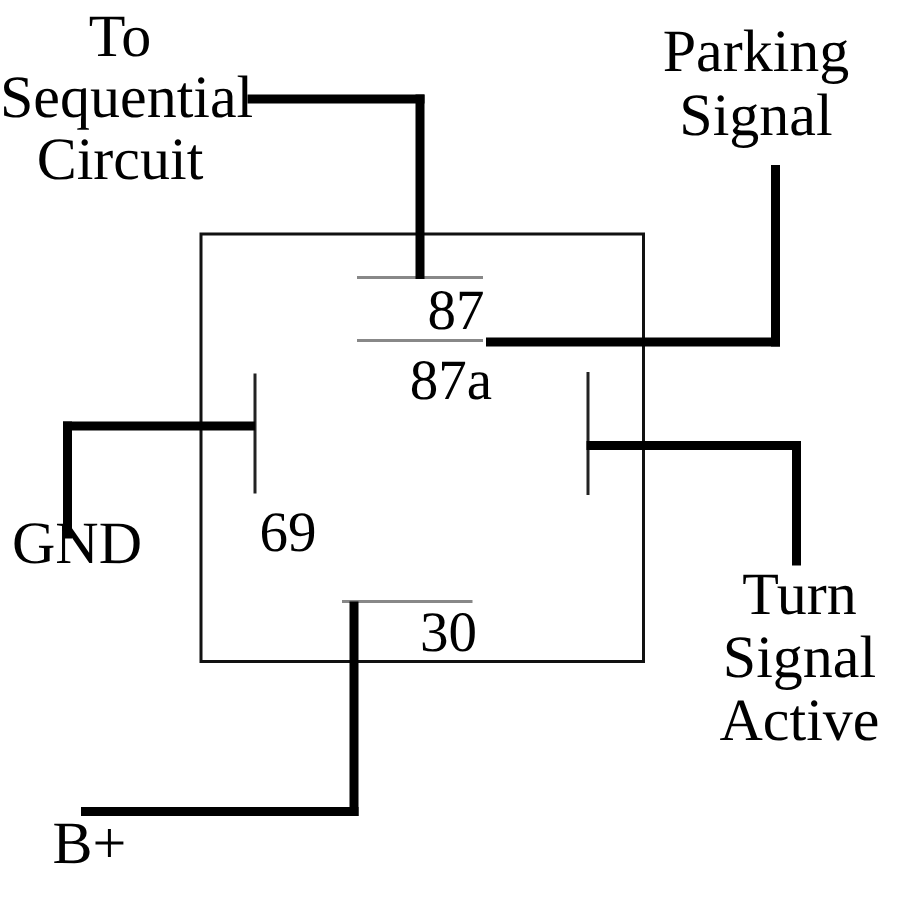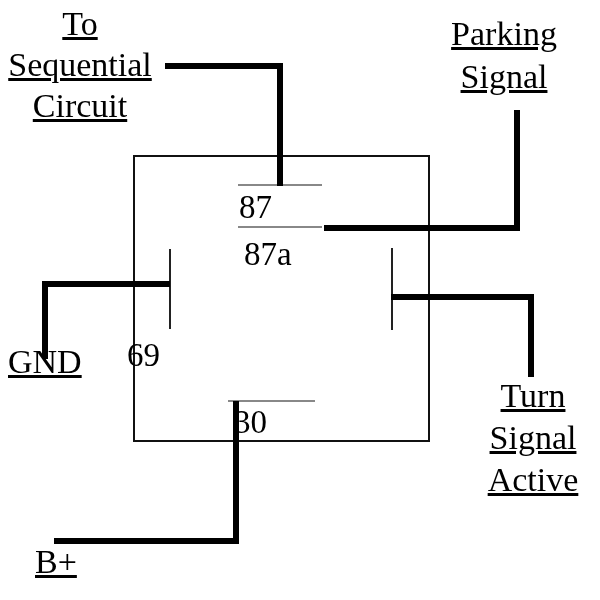--- a/index.html
+++ b/index.html
@@ -6,42 +6,41 @@
   #canvas{
     position:relative;
     width:600px;height:600px;
     background:#ffffff;
     font-family:"Liberation Serif","DejaVu Serif",serif;
     color:#000000;
     overflow:hidden;
   }
   .lbl{
     position:absolute;
-    font-size:34px;
+    font-size:40px;
     line-height:41px;
     color:#000000;
     white-space:nowrap;
-    text-decoration:underline;
   }
   .lbl .line{display:block;}
   .center{text-align:center;}
   .relay-box{
     position:absolute;
     left:133px;top:155px;width:297px;height:287px;
     border:2px solid #111111;
     box-sizing:border-box;
     background:transparent;
   }
   .pin-line-h{position:absolute;height:2px;background:#888888;}
   .pin-line-v{position:absolute;width:2px;background:#222222;}
   .wire{position:absolute;background:#000000;}
   .pin-label{
     position:absolute;
-    font-size:33px;line-height:41px;
-    text-align:left;white-space:nowrap;
+    font-size:38px;line-height:41px;
+    text-align:right;white-space:nowrap;
   }
 </style>
 </head>
 <body>
 
 <div id="canvas">
 
   <div class="lbl center" style="left:0px;top:3px;width:160px;">
     <span class="line">To</span>
     <span class="line">Sequential</span>

